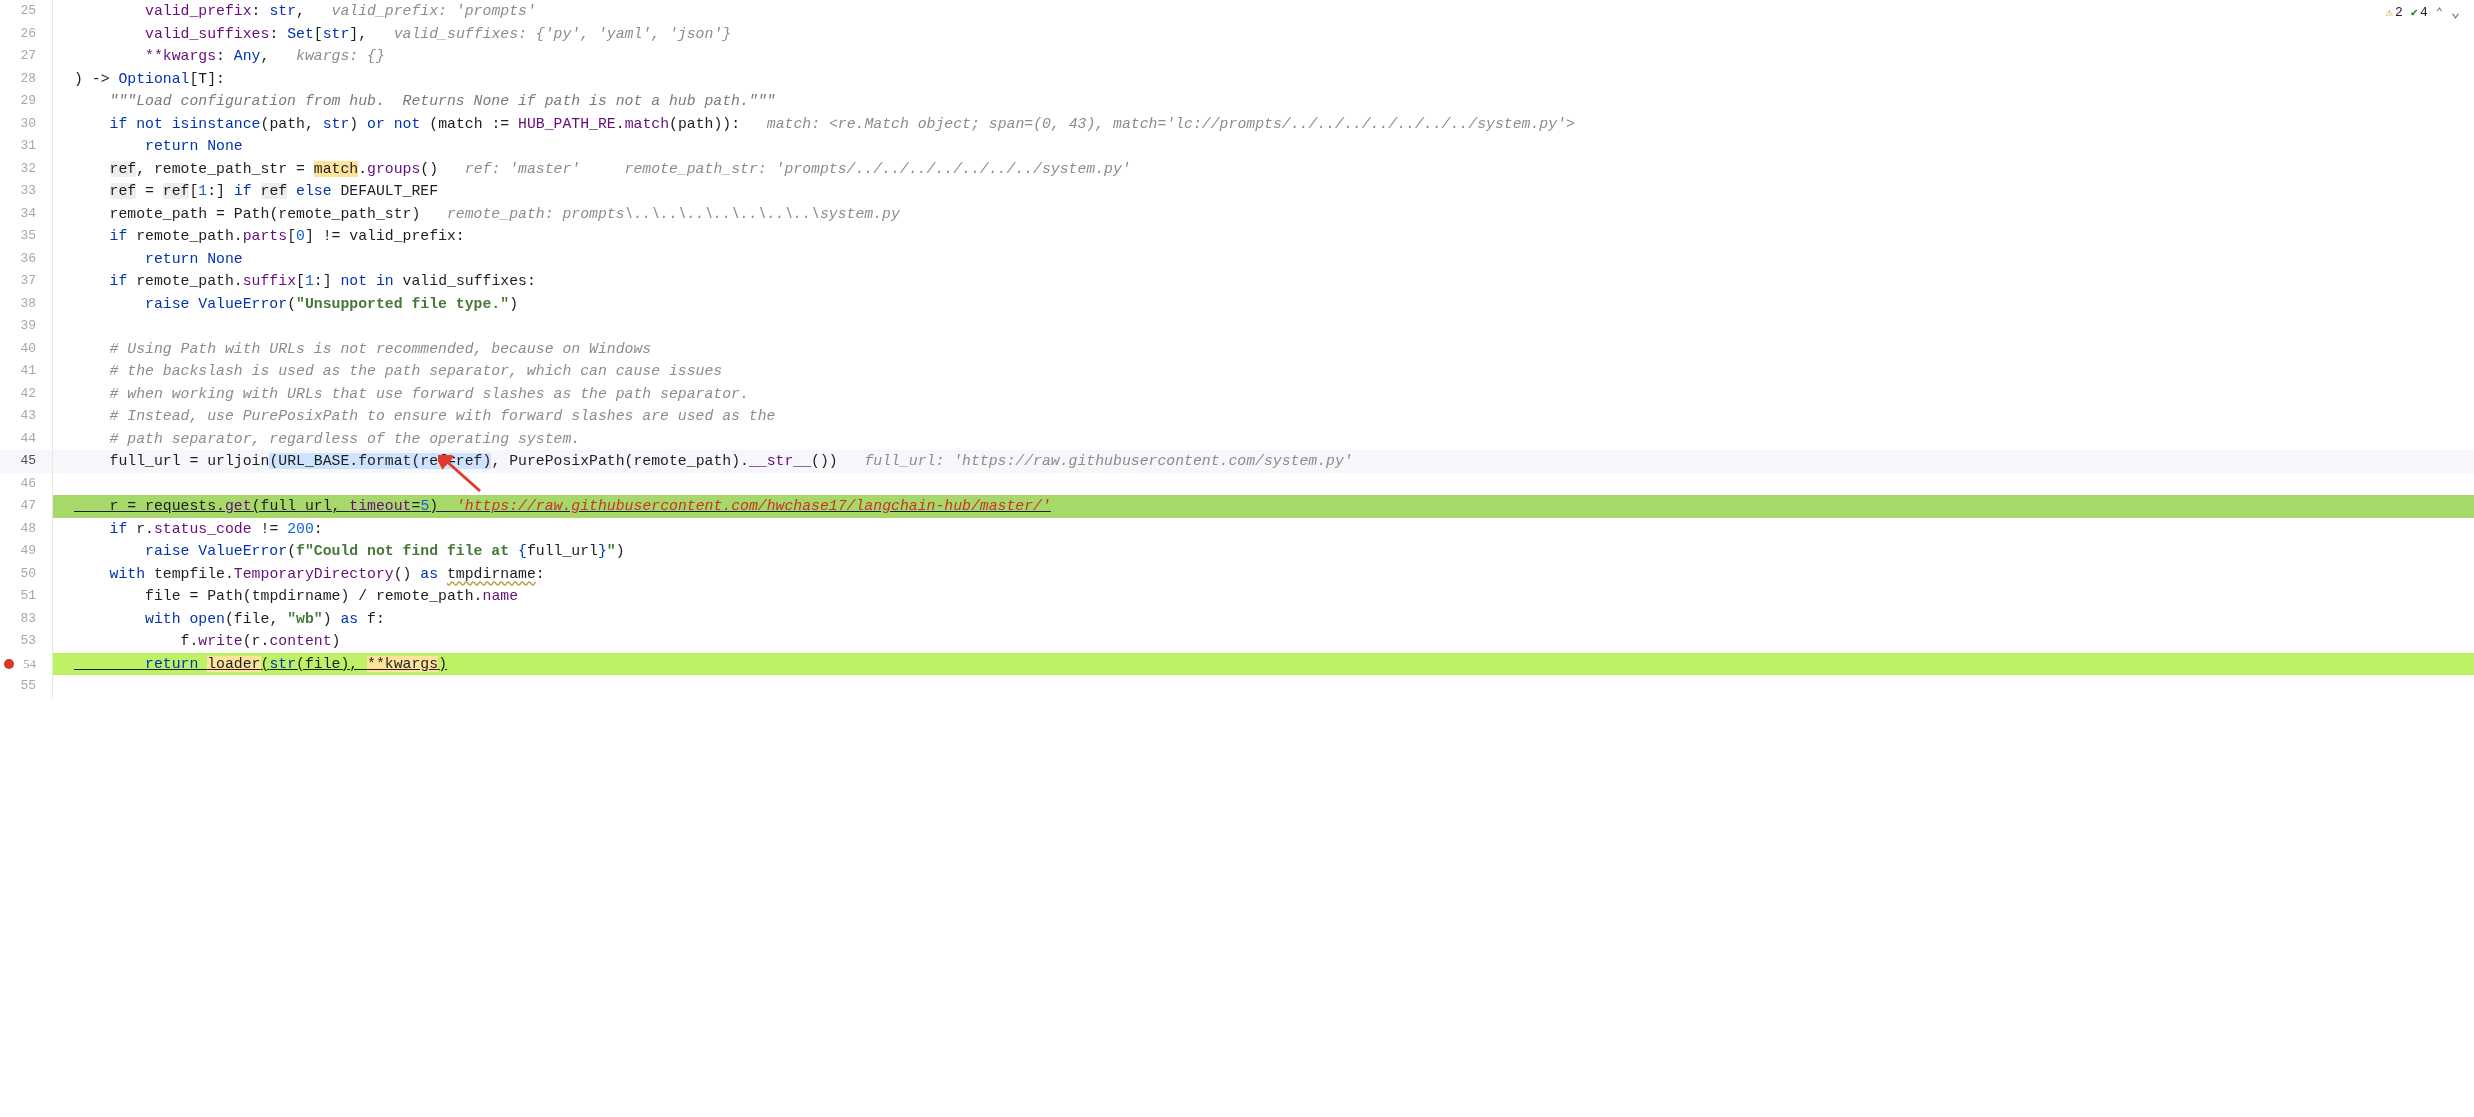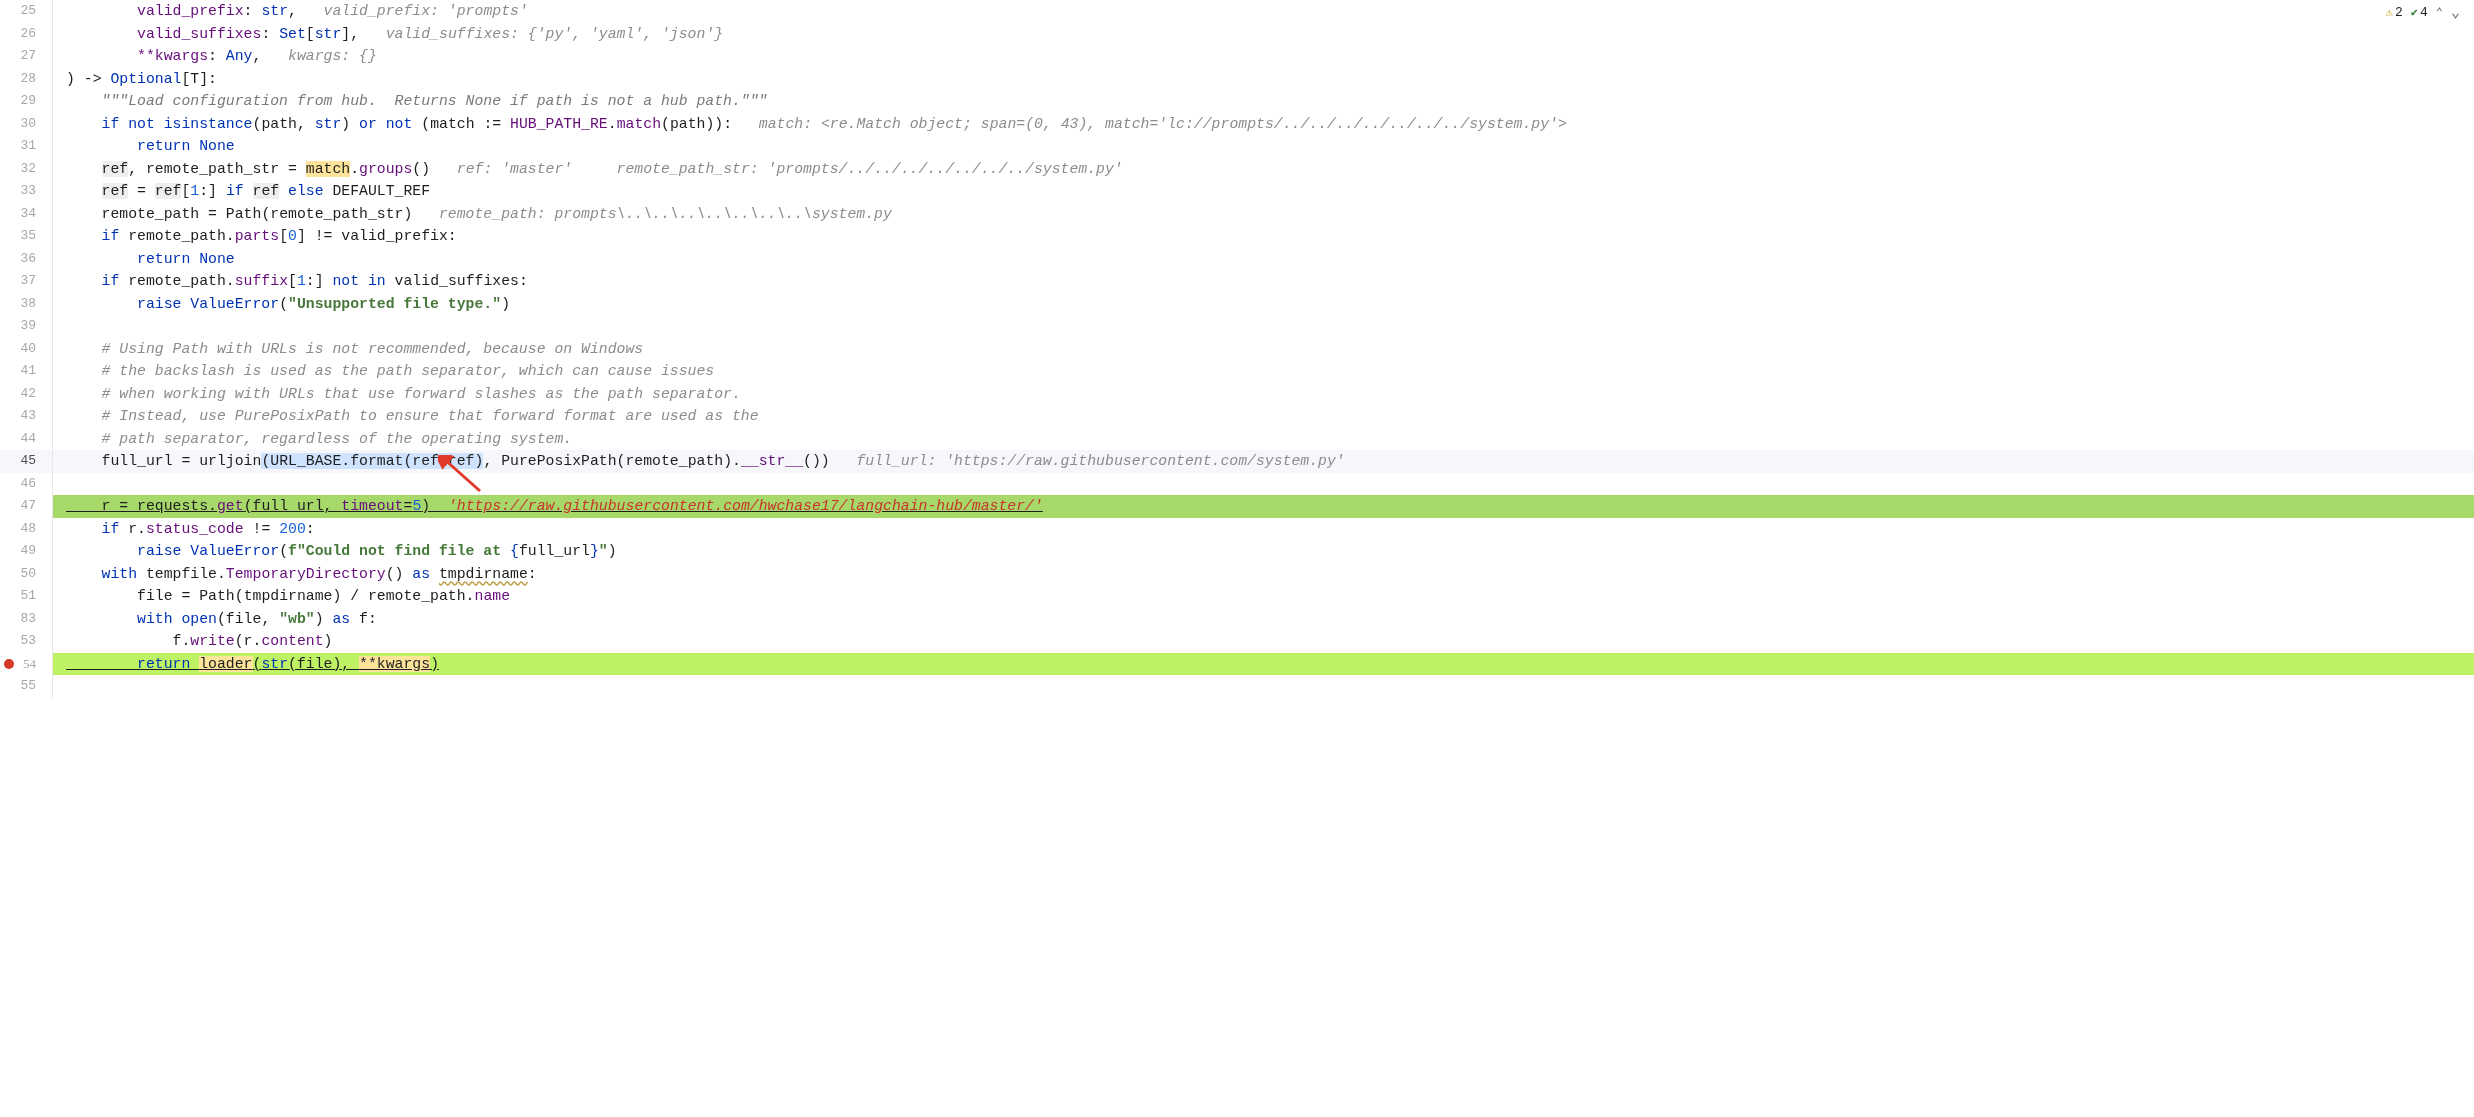--- a/index.html
+++ b/index.html
@@ -7,21 +7,21 @@
   .editor { display:flex; flex-direction:column; width:100%; height:717px; position:relative; }
   .topbar { position:absolute; top:2px; right:12px; display:flex; align-items:center; gap:4px; font-size:13px; z-index:5; }
   .tb-item { display:inline-flex; align-items:center; gap:2px; padding:1px 2px; cursor:pointer; }
   .ico-warn::before { content:"⚠"; color:#c29400; font-size:12px; }
   .ico-ok::before { content:"✔"; color:#2e7d32; font-size:12px; }
   .ico-up::before { content:"⌃"; color:#777; font-size:12px; font-weight:bold; }
   .ico-down::before { content:"⌄"; color:#777; font-size:15px; font-weight:bold; }
   .rows { display:flex; flex-direction:column; }
   .row { display:flex; height:22.5px; line-height:22.5px; white-space:pre; }
   .gutter { width:52px; min-width:52px; text-align:right; padding-right:16px; color:#a8a8a8; font-size:13px; background:#fff; position:relative; }
-  .code { padding-left:14px; flex:1; position:relative; }
+  .code { padding-left:22px; flex:1; position:relative; }
   .row.active .gutter { color:#505050; }
   .row.active .code, .row.active .gutter { background:#f5f7fa; }
   .row.hl-green .code { background:#a7d86a;text-decoration:underline; }
   .row.hl-green .gutter { background:#fff; }
   .row.hl-red .code { background:#bef264;text-decoration:underline; }
   .row.hl-red .gutter { background:#fff;font-family:Liberation Serif, serif; }
   .breakpoint { position:absolute; left:4px; top:50%; transform:translateY(-50%); width:10px; height:10px; border-radius:50%; background:#d33828; }
   .row .code::before { content:""; position:absolute; left:0; top:0; bottom:0; width:1px; background:#e8e8e8; }     
   .kw2{color:#0033b3;}
   .id{color:#1e1e1e;}
@@ -73,21 +73,21 @@
       <div class="row"><div class="gutter">33</div><div class="code"><span>    </span><span class="boxed">ref</span><span> = </span><span class="boxed">ref</span><span>[</span><span class="num">1</span><span>:] </span><span class="kw2">if </span><span class="boxed">ref</span><span> </span><span class="kw2">else </span><span class="id">DEFAULT_REF</span></div></div>
       <div class="row"><div class="gutter">34</div><div class="code"><span>    remote_path = </span><span class="id">Path</span><span>(remote_path_str)   </span><span class="cm">remote_path: prompts\..\..\..\..\..\..\..\system.py</span></div></div>
       <div class="row"><div class="gutter">35</div><div class="code"><span>    </span><span class="kw2">if </span><span>remote_path.</span><span class="mg">parts</span><span>[</span><span class="num">0</span><span>] != valid_prefix:</span></div></div>
       <div class="row"><div class="gutter">36</div><div class="code"><span>        </span><span class="kw2">return </span><span class="kw2">None</span></div></div>
       <div class="row"><div class="gutter">37</div><div class="code"><span>    </span><span class="kw2">if </span><span>remote_path.</span><span class="mg">suffix</span><span>[</span><span class="num">1</span><span>:] </span><span class="kw2">not in </span><span>valid_suffixes:</span></div></div>
       <div class="row"><div class="gutter">38</div><div class="code"><span>        </span><span class="kw2">raise </span><span class="kw2">ValueError</span><span>(</span><span class="str">"Unsupported file type."</span><span>)</span></div></div>
       <div class="row"><div class="gutter">39</div><div class="code"></div></div>
       <div class="row"><div class="gutter">40</div><div class="code"><span>    </span><span class="cm"># Using Path with URLs is not recommended, because on Windows</span></div></div>
       <div class="row"><div class="gutter">41</div><div class="code"><span>    </span><span class="cm"># the backslash is used as the path separator, which can cause issues</span></div></div>
       <div class="row"><div class="gutter">42</div><div class="code"><span>    </span><span class="cm"># when working with URLs that use forward slashes as the path separator.</span></div></div>
-      <div class="row"><div class="gutter">43</div><div class="code"><span>    </span><span class="cm"># Instead, use PurePosixPath to ensure that forward format are used as the</span></div></div>
+      <div class="row"><div class="gutter">43</div><div class="code"><span>    </span><span class="cm"># Instead, use PurePosixPath to ensure with forward slashes are used as the</span></div></div>
       <div class="row"><div class="gutter">44</div><div class="code"><span>    </span><span class="cm"># path separator, regardless of the operating system.</span></div></div>
       <div class="row active"><div class="gutter">45</div><div class="code"><span>    full_url = </span><span class="id">urljoin</span><span class="sel">(</span><span class="sel">URL_BASE.format(ref=ref)</span><span>, </span><span class="id">PurePosixPath</span><span>(remote_path).</span><span class="mg">__str__</span><span>())   </span><span class="cm">full_url: 'https://raw.githubusercontent.com/system.py'</span></div></div>
       <div class="row"><div class="gutter">46</div><div class="code"></div></div>
       <div class="row hl-green"><div class="gutter">47</div><div class="code"><span>    r = </span><span class="id">requests</span><span>.</span><span class="mg">get</span><span>(full_url, </span><span class="mg">timeout</span><span>=</span><span class="num">5</span><span>)  </span><span class="cm-red">'https://raw.githubusercontent.com/hwchase17/langchain-hub/master/'</span></div></div>
       <div class="row"><div class="gutter">48</div><div class="code"><span>    </span><span class="kw2">if </span><span>r.</span><span class="mg">status_code</span><span> != </span><span class="num">200</span><span>:</span></div></div>
       <div class="row"><div class="gutter">49</div><div class="code"><span>        </span><span class="kw2">raise </span><span class="kw2">ValueError</span><span>(</span><span class="str">f"Could not find file at </span><span class="kw2">{</span><span class="id">full_url</span><span class="kw2">}</span><span class="str">"</span><span>)</span></div></div>
       <div class="row"><div class="gutter">50</div><div class="code"><span>    </span><span class="kw2">with </span><span>tempfile.</span><span class="mg">TemporaryDirectory</span><span>() </span><span class="kw2">as </span><span class="wavy">tmpdirname</span><span>:</span></div></div>
       <div class="row"><div class="gutter">51</div><div class="code"><span>        file = </span><span class="id">Path</span><span>(</span><span class="id">tmpdirname</span><span>) / remote_path.</span><span class="mg">name</span></div></div>
       <div class="row"><div class="gutter">83</div><div class="code"><span>        </span><span class="kw2">with </span><span class="kw2">open</span><span>(file, </span><span class="str">"wb"</span><span>) </span><span class="kw2">as </span><span>f:</span></div></div>
       <div class="row"><div class="gutter">53</div><div class="code"><span>            f.</span><span class="mg">write</span><span>(r.</span><span class="mg">content</span><span>)</span></div></div>

